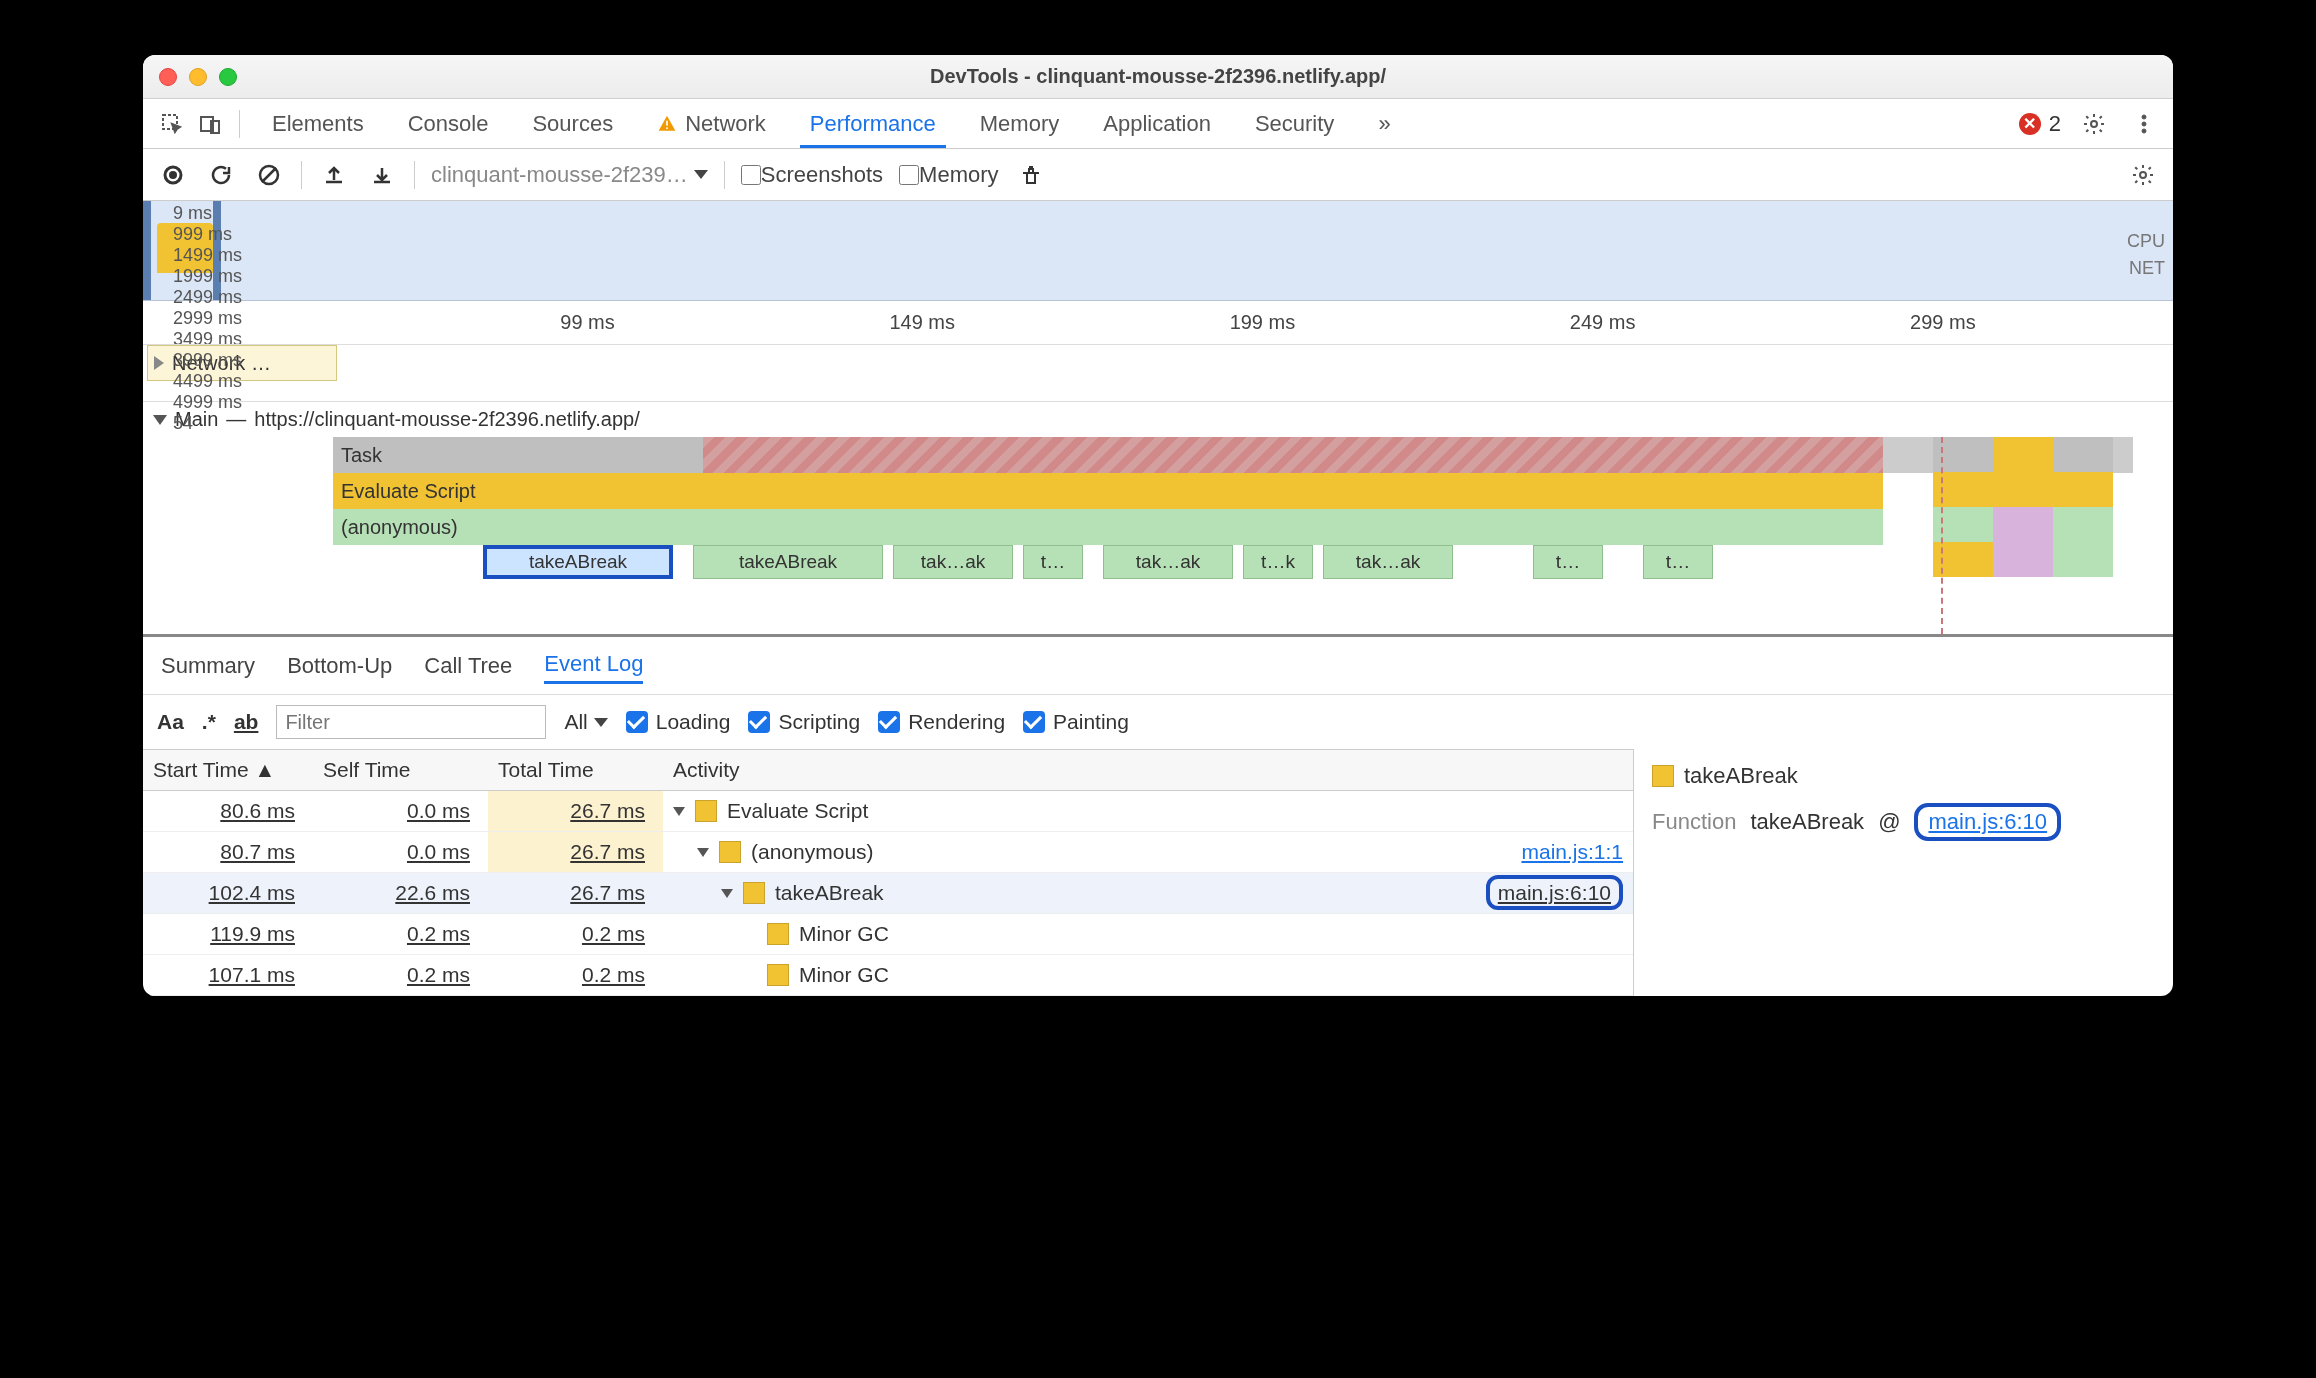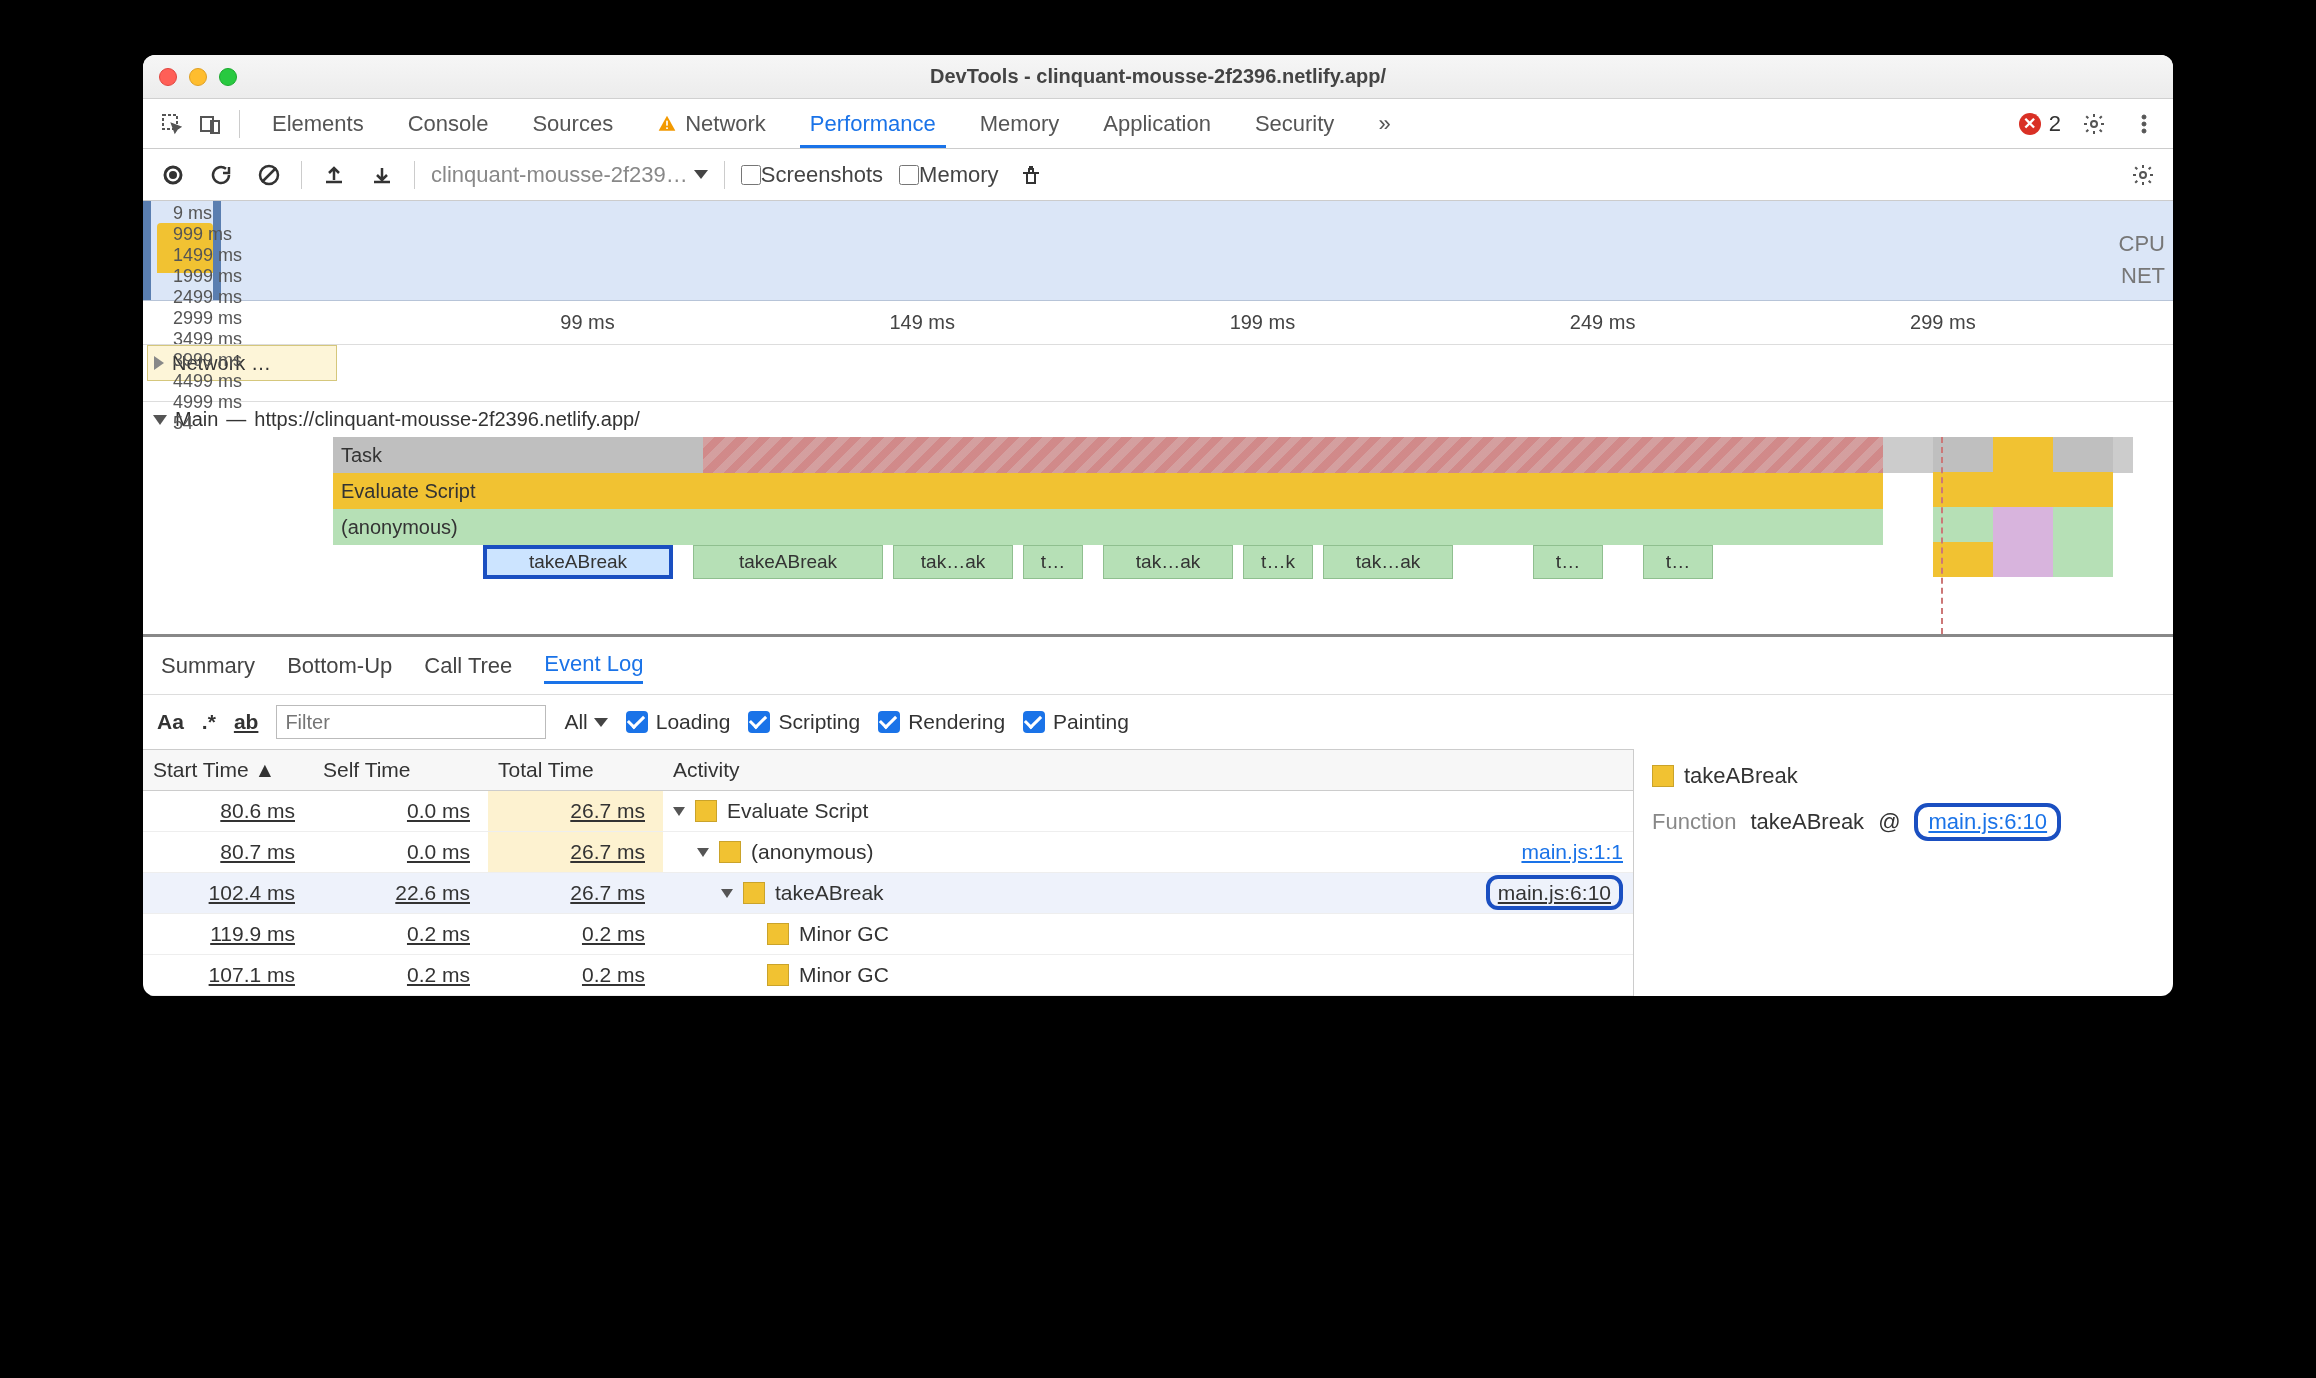--- a/index.html
+++ b/index.html
@@ -65,21 +65,21 @@
   .tb-drop { color:#888; display:flex; align-items:center; gap:6px; }
   .tb-check { display:flex; align-items:center; }
   .tb-check input { width:20px; height:20px; }
   
   .overview { height:100px; background:#dbe6f7; border-bottom:1px solid #b7c4d8; position:relative; }
   .overview .handle { position:absolute; top:0; height:100%; width:8px; background:#5a7eb0; }
   .overview .handle.left{left:0;}
   .overview .handle.right{left:70px;}
   .overview .activity { position:absolute; left:14px; top:22px; width:56px; height:50px; background:#f1c232; border-radius:4px 4px 0 0; }
   .overview .ticks { position:absolute; top:2px; left:0; right:0; display:flex; justify-content:space-between; padding:0 30px; font-size:18px; color:#555;flex-direction:column; }
-  .overview .rlabels { position:absolute; right:8px; top:30px; font-size:22px; color:#777; display:flex; flex-direction:column; gap:6px; align-items:flex-end;}
+  .overview .rlabels { position:absolute; right:8px; top:30px; font-size:18px; color:#777; display:flex; flex-direction:column; gap:6px; align-items:flex-end;}
   
   .ruler { height:44px; border-bottom:1px solid #ddd; position:relative; }
   .ruler .rticks { position:absolute; left:0; right:0; top:10px; display:flex; justify-content:space-around; padding:0 60px 0 280px; font-size:20px; color:#444; }
   
   .netlane { height:36px; background:#fdf5d8; border:1px solid #d5c77c; width:190px; margin-left:4px; display:flex; align-items:center; padding:16px 6px; font-size:20px; }
   .netlane .play { width:0;height:0;border-top:7px solid transparent;border-bottom:7px solid transparent;border-left:10px solid #888; margin-right:8px;}
   
   .mainhead { display:flex; align-items:center; gap:8px; padding:6px 10px; font-size:20px; border-top:1px solid #ddd; margin-top:20px; }
   .mainhead .tri { width:0;height:0;border-left:7px solid transparent;border-right:7px solid transparent;border-top:10px solid #555;}
   .flame { position:relative; height:200px; border-bottom:3px solid #888; }

